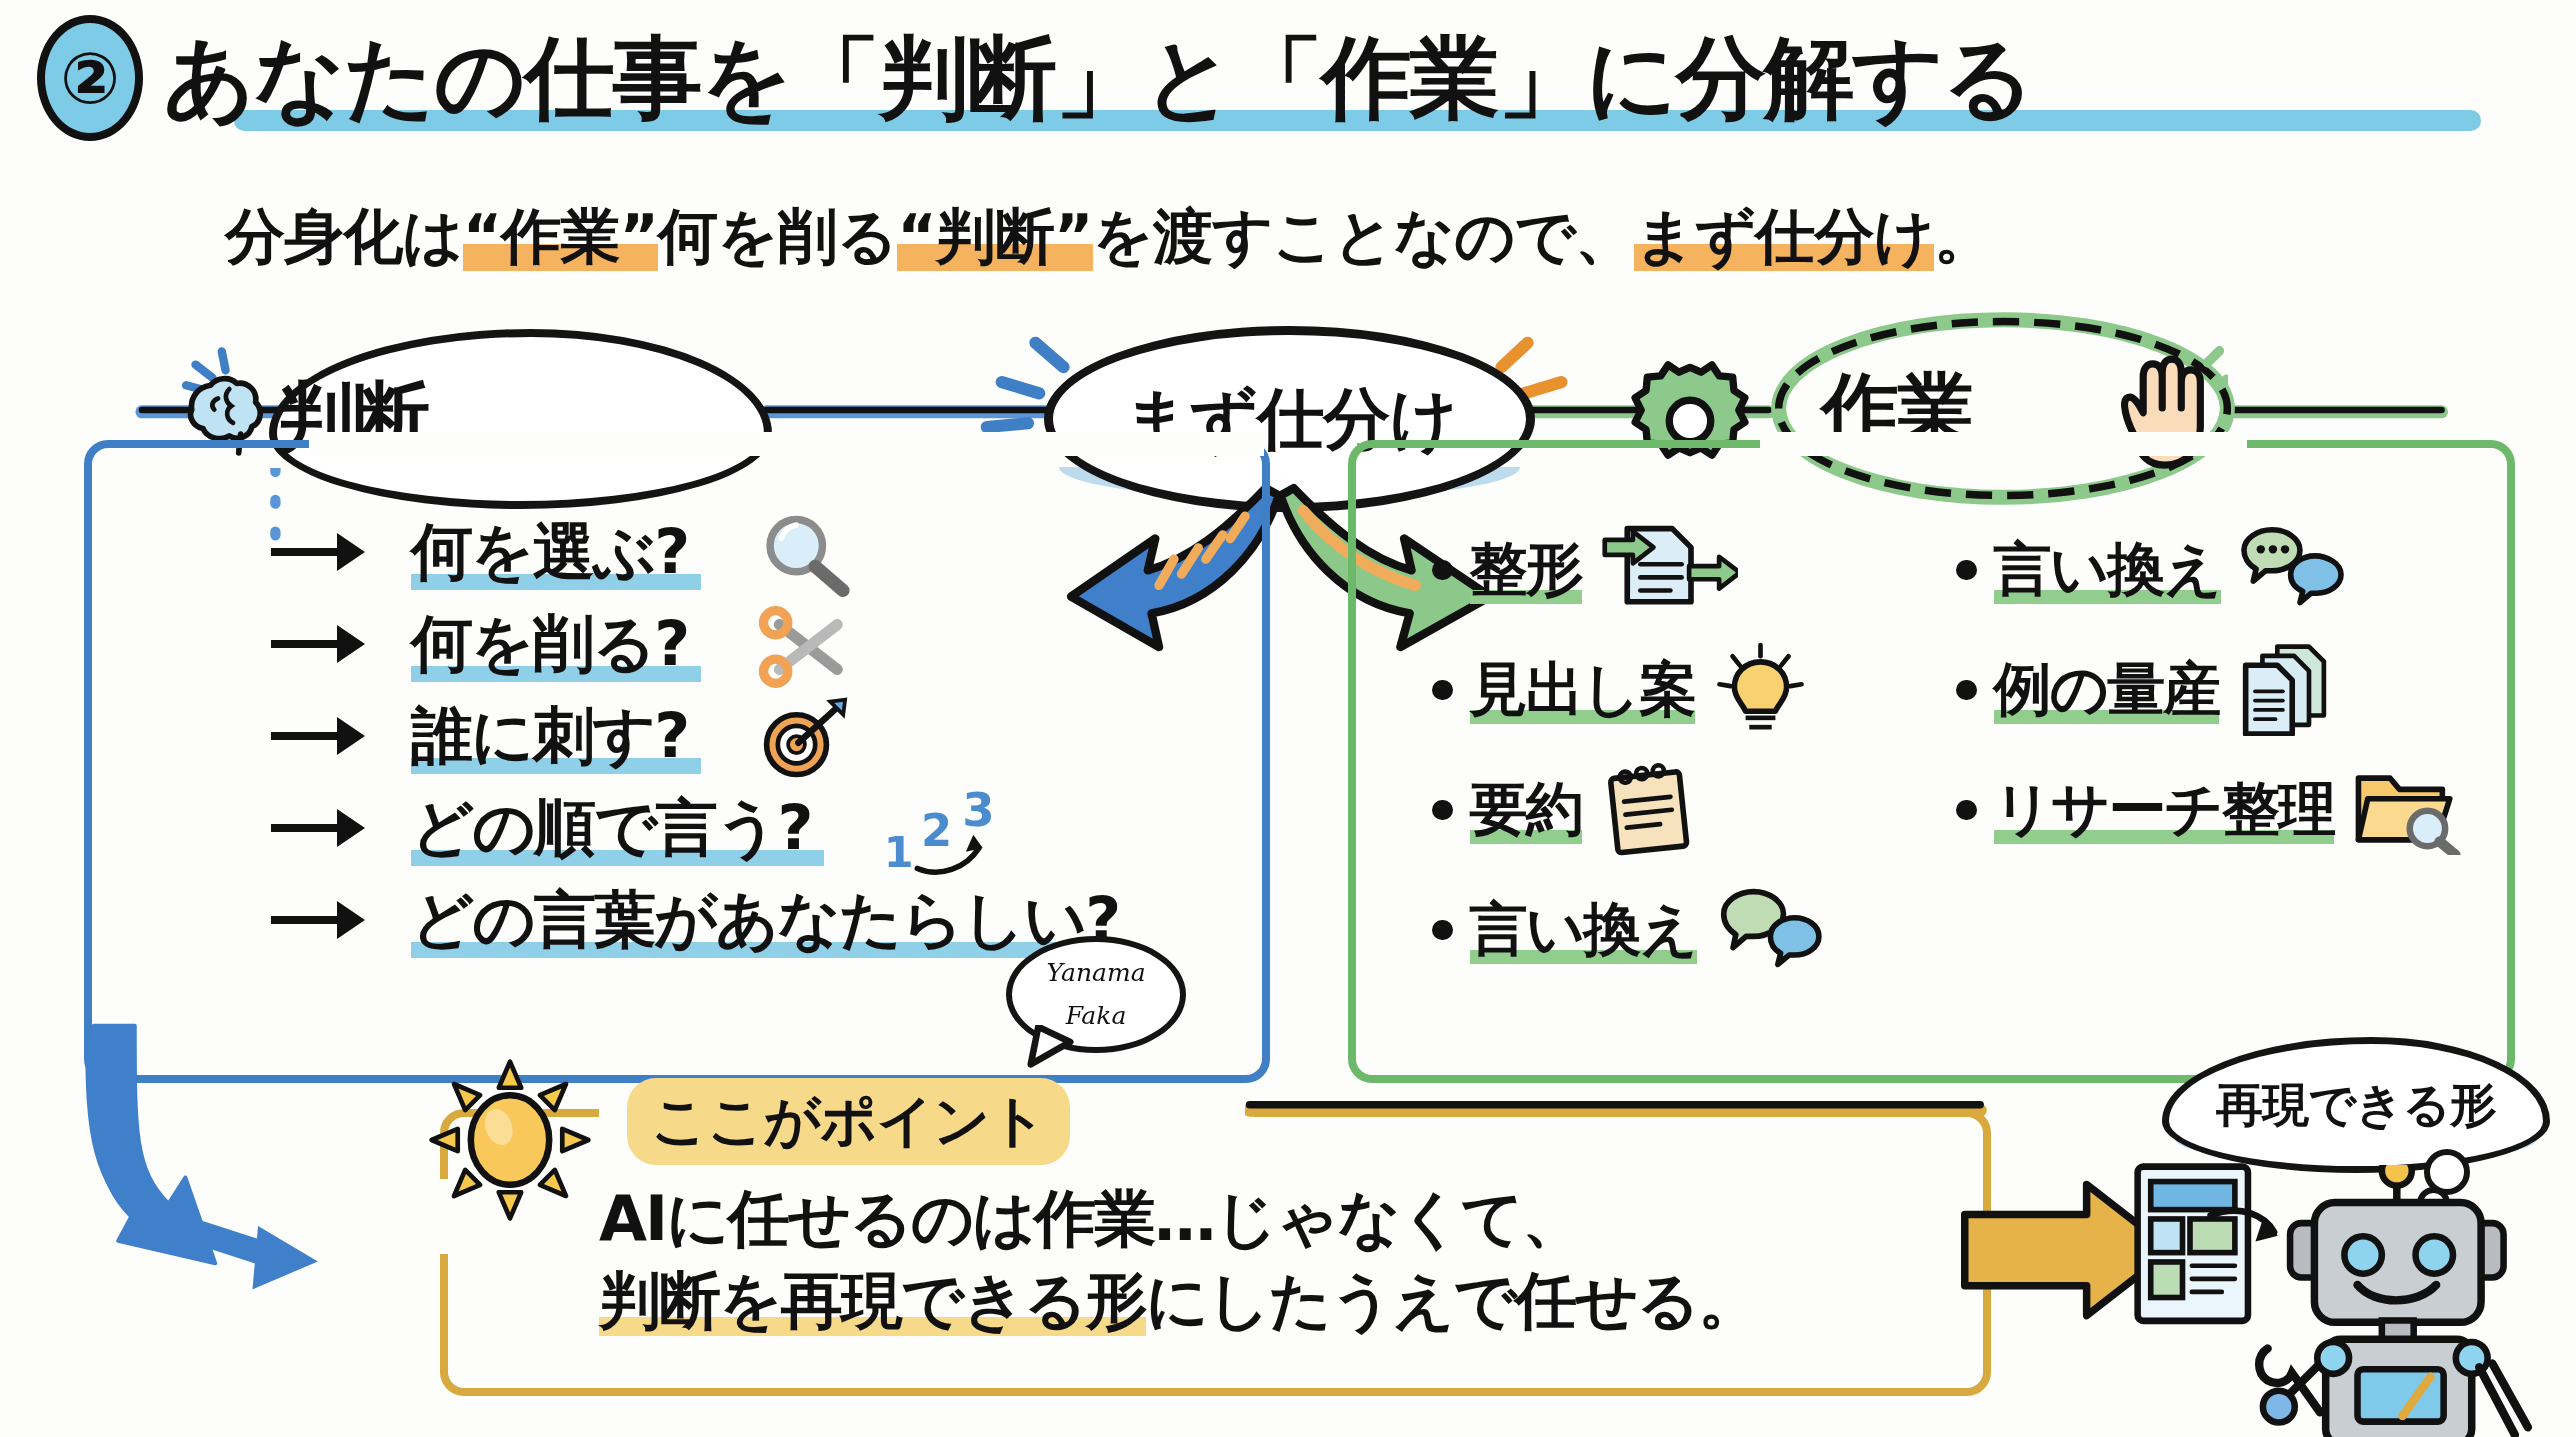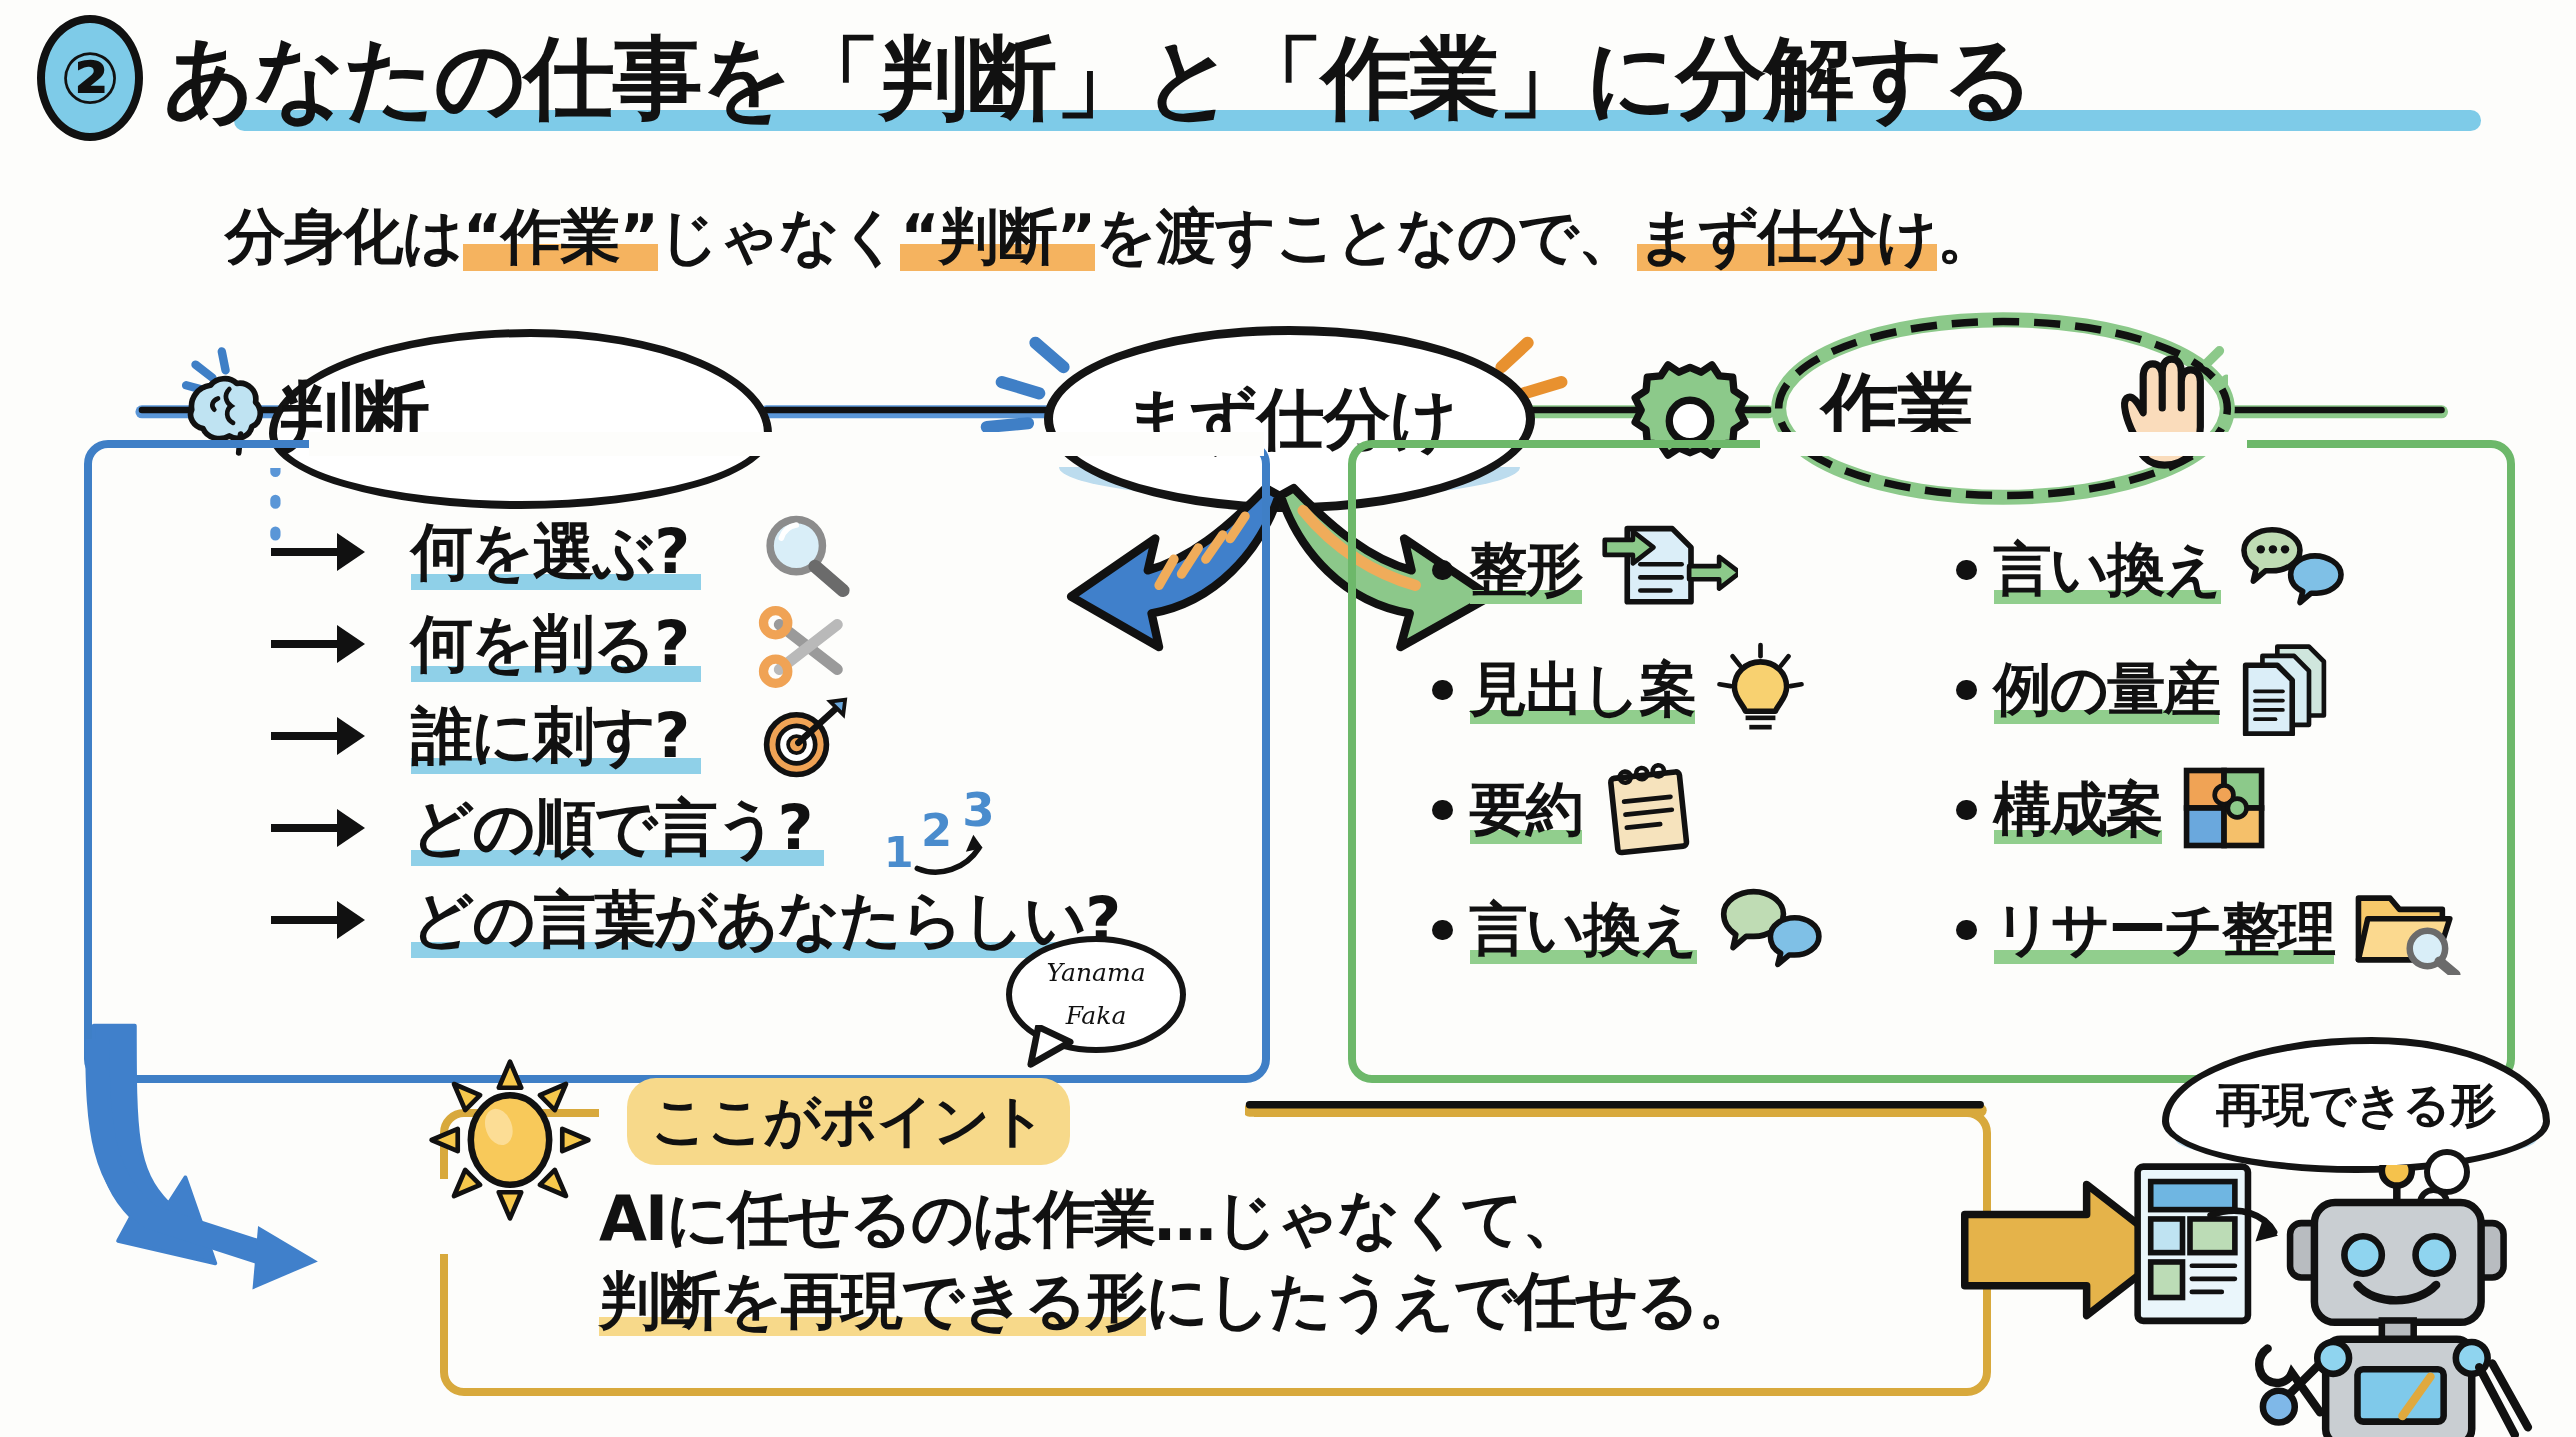--- a/index.html
+++ b/index.html
@@ -148,21 +148,21 @@
 
 <div id="stage">
 
   <div class="abs" id="title-underline"></div>
   <div class="abs" id="title-row">
     <div class="circled-num">②</div>
     <div id="title-text">あなたの仕事を「判断」と「作業」に分解する</div>
   </div>
 
   <div class="abs" id="subtitle">
-    <span>分身化は</span><span class="hl-orange">“作業”</span><span>じゃなく</span><span class="hl-orange">“判断”</span><span>を渡すことなので、</span><span class="hl-orange">まず仕分け</span><span>。</span>
+    <span>分身化は</span><span class="hl-orange">“作業”</span><span>何を削る</span><span class="hl-orange">“判断”</span><span>を渡すことなので、</span><span class="hl-orange">まず仕分け</span><span>。</span>
   </div>
 
   <svg class="abs" style="left:0;top:309px;width:2576px;height:215px;" viewBox="0 0 2752 230" width="2576" height="215">
     <line x1="150" y1="110" x2="300" y2="110" stroke="#5a96d7" stroke-width="14" stroke-linecap="round"></line>
     <line x1="150" y1="108" x2="300" y2="108" stroke="#111" stroke-width="7" stroke-linecap="round"></line>
     <line x1="818" y1="110" x2="1118" y2="110" stroke="#5a96d7" stroke-width="14" stroke-linecap="round"></line>
     <line x1="818" y1="108" x2="1118" y2="108" stroke="#111" stroke-width="7" stroke-linecap="round"></line>
     <line x1="1615" y1="110" x2="1890" y2="110" stroke="#8cc98a" stroke-width="14" stroke-linecap="round"></line>
     <line x1="1615" y1="108" x2="1890" y2="108" stroke="#111" stroke-width="7" stroke-linecap="round"></line>
     <line x1="2385" y1="110" x2="2610" y2="110" stroke="#8cc98a" stroke-width="14" stroke-linecap="round"></line>
@@ -407,34 +407,20 @@
         <svg width="105" height="95" viewBox="0 0 112 102">
           <path d="M44 6h34l16 16v58H44z" fill="#cfe6dd" stroke="#111" stroke-width="5" stroke-linejoin="round"></path>
           <path d="M28 16h34l16 16v58H28z" fill="#d7ecf2" stroke="#111" stroke-width="5" stroke-linejoin="round"></path>
           <path d="M10 26h34l16 16v58H10z" fill="#dbeef8" stroke="#111" stroke-width="6" stroke-linejoin="round"></path>
           <g stroke="#111" stroke-width="4" stroke-linecap="round">
             <line x1="20" y1="54" x2="50" y2="54"></line>
               <line x1="20" y1="64" x2="50" y2="64"></line>
             <line x1="20" y1="74" x2="50" y2="74"></line>
               <line x1="20" y1="84" x2="42" y2="84"></line>
           </g>
-        </svg>
-      </span>
-    </div>
-    <div class="rrow">
-      <span class="bullet"></span>
-      <span class="rtext">構成案</span>
-      <span class="ricon">
-        <svg width="92" height="90" viewBox="0 0 98 96">
-          <rect x="8" y="8" width="40" height="40" fill="#f0a355" stroke="#111" stroke-width="6"></rect>
-          <rect x="48" y="8" width="40" height="40" fill="#8cc98a" stroke="#111" stroke-width="6"></rect>
-          <rect x="8" y="48" width="40" height="40" fill="#6aa8dd" stroke="#111" stroke-width="6"></rect>
-          <rect x="48" y="48" width="40" height="40" fill="#f5c06a" stroke="#111" stroke-width="6"></rect>
-          <circle cx="48" cy="34" r="10" fill="#f0a355" stroke="#111" stroke-width="5"></circle>
-          <circle cx="62" cy="48" r="10" fill="#8cc98a" stroke="#111" stroke-width="5"></circle>
         </svg>
       </span>
     </div>
     <div class="rrow">
       <span class="bullet"></span>
       <span class="rtext">リサーチ整理</span>
       <span class="ricon">
         <svg width="110" height="94" viewBox="0 0 118 100">
           <path d="M8 18h34l10 12h46v54H8z" fill="#f7c96a" stroke="#111" stroke-width="6" stroke-linejoin="round"></path>
           <path d="M18 40h88l-14 44H8z" fill="#fbd98f" stroke="#111" stroke-width="6" stroke-linejoin="round"></path>

